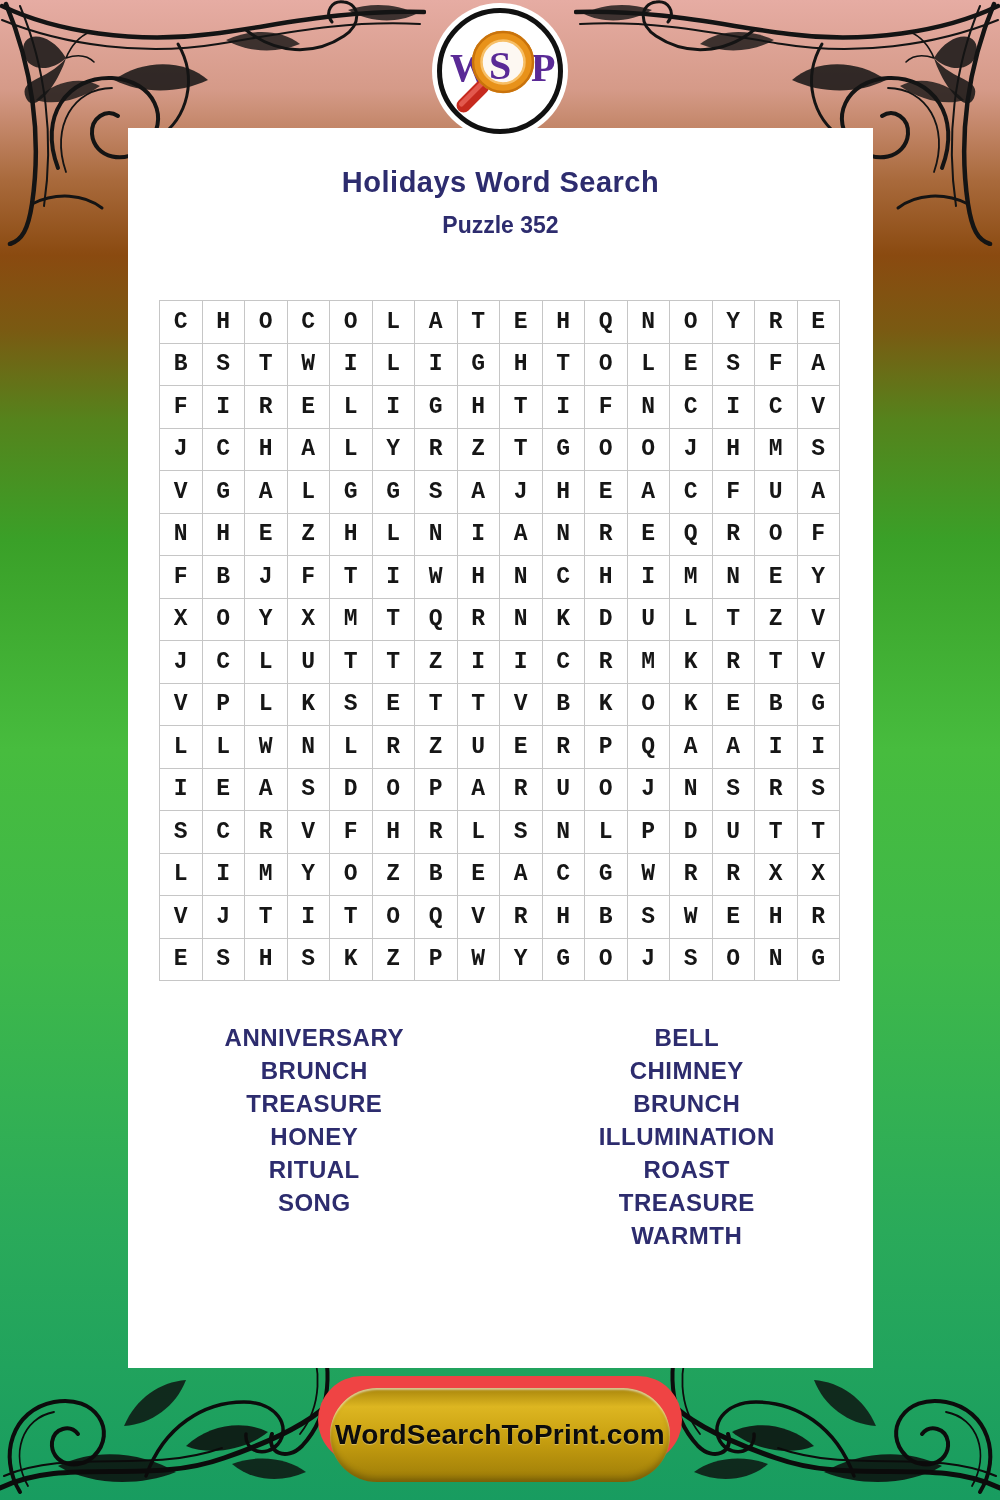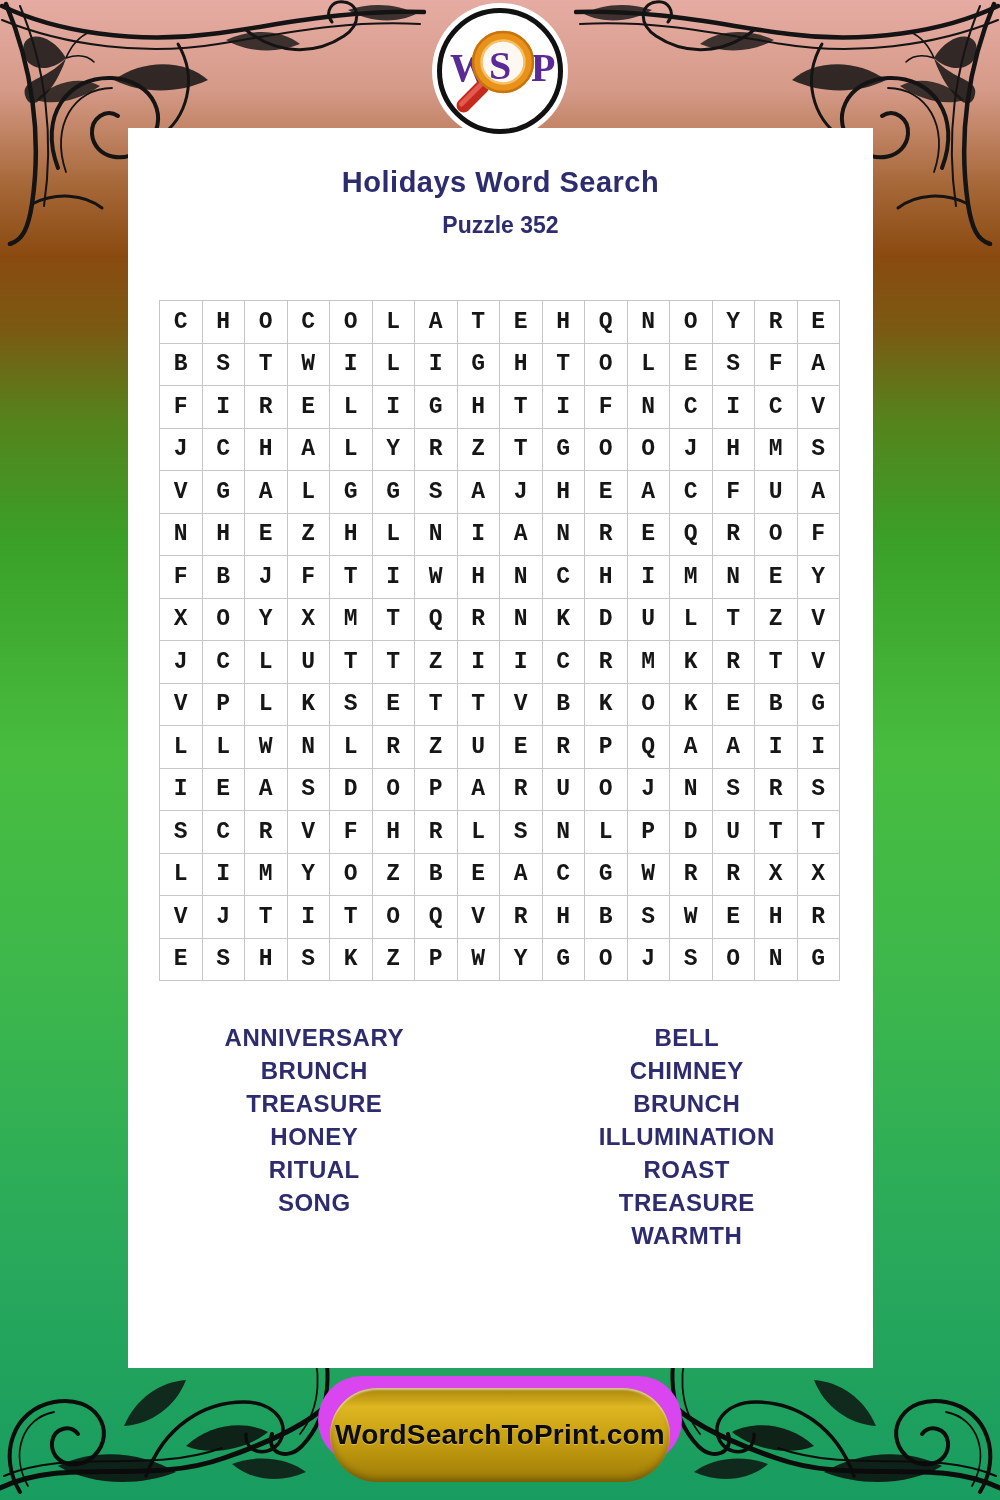--- a/index.html
+++ b/index.html
@@ -63,21 +63,21 @@
     font-size:40px;color:#5a2a96;z-index:6;
   }
   .logo-w{left:13px;top:36px;}
   .logo-s{left:52px;top:34px;z-index:7;}
   .logo-p{left:94px;top:36px;}
   .logo-glass{position:absolute;left:0;top:0;z-index:6;}
 
   
   .banner{
     position:absolute;left:318px;top:1376px;width:364px;height:88px;
-    background:#d946ef;border-radius:59px;z-index:4;
+    background:#ef4444;border-radius:59px;z-index:4;
   }
   .banner-btn{
     position:absolute;left:12px;top:12px;width:340px;height:94px;border-radius:47px;
     background:linear-gradient(180deg,#a8850b 0%,#ddb621 20%,#c79f10 55%,#9d7c08 100%);
     box-shadow:inset 0 2px 2px rgba(255,255,255,.55), inset 0 -4px 6px rgba(0,0,0,.25);
     display:flex;align-items:center;justify-content:center;
   }
   .banner-btn span{
     font-size:28px;font-weight:bold;color:#0c0c0c;letter-spacing:.2px;
     text-shadow:0 1px 1px rgba(255,255,255,.35);

